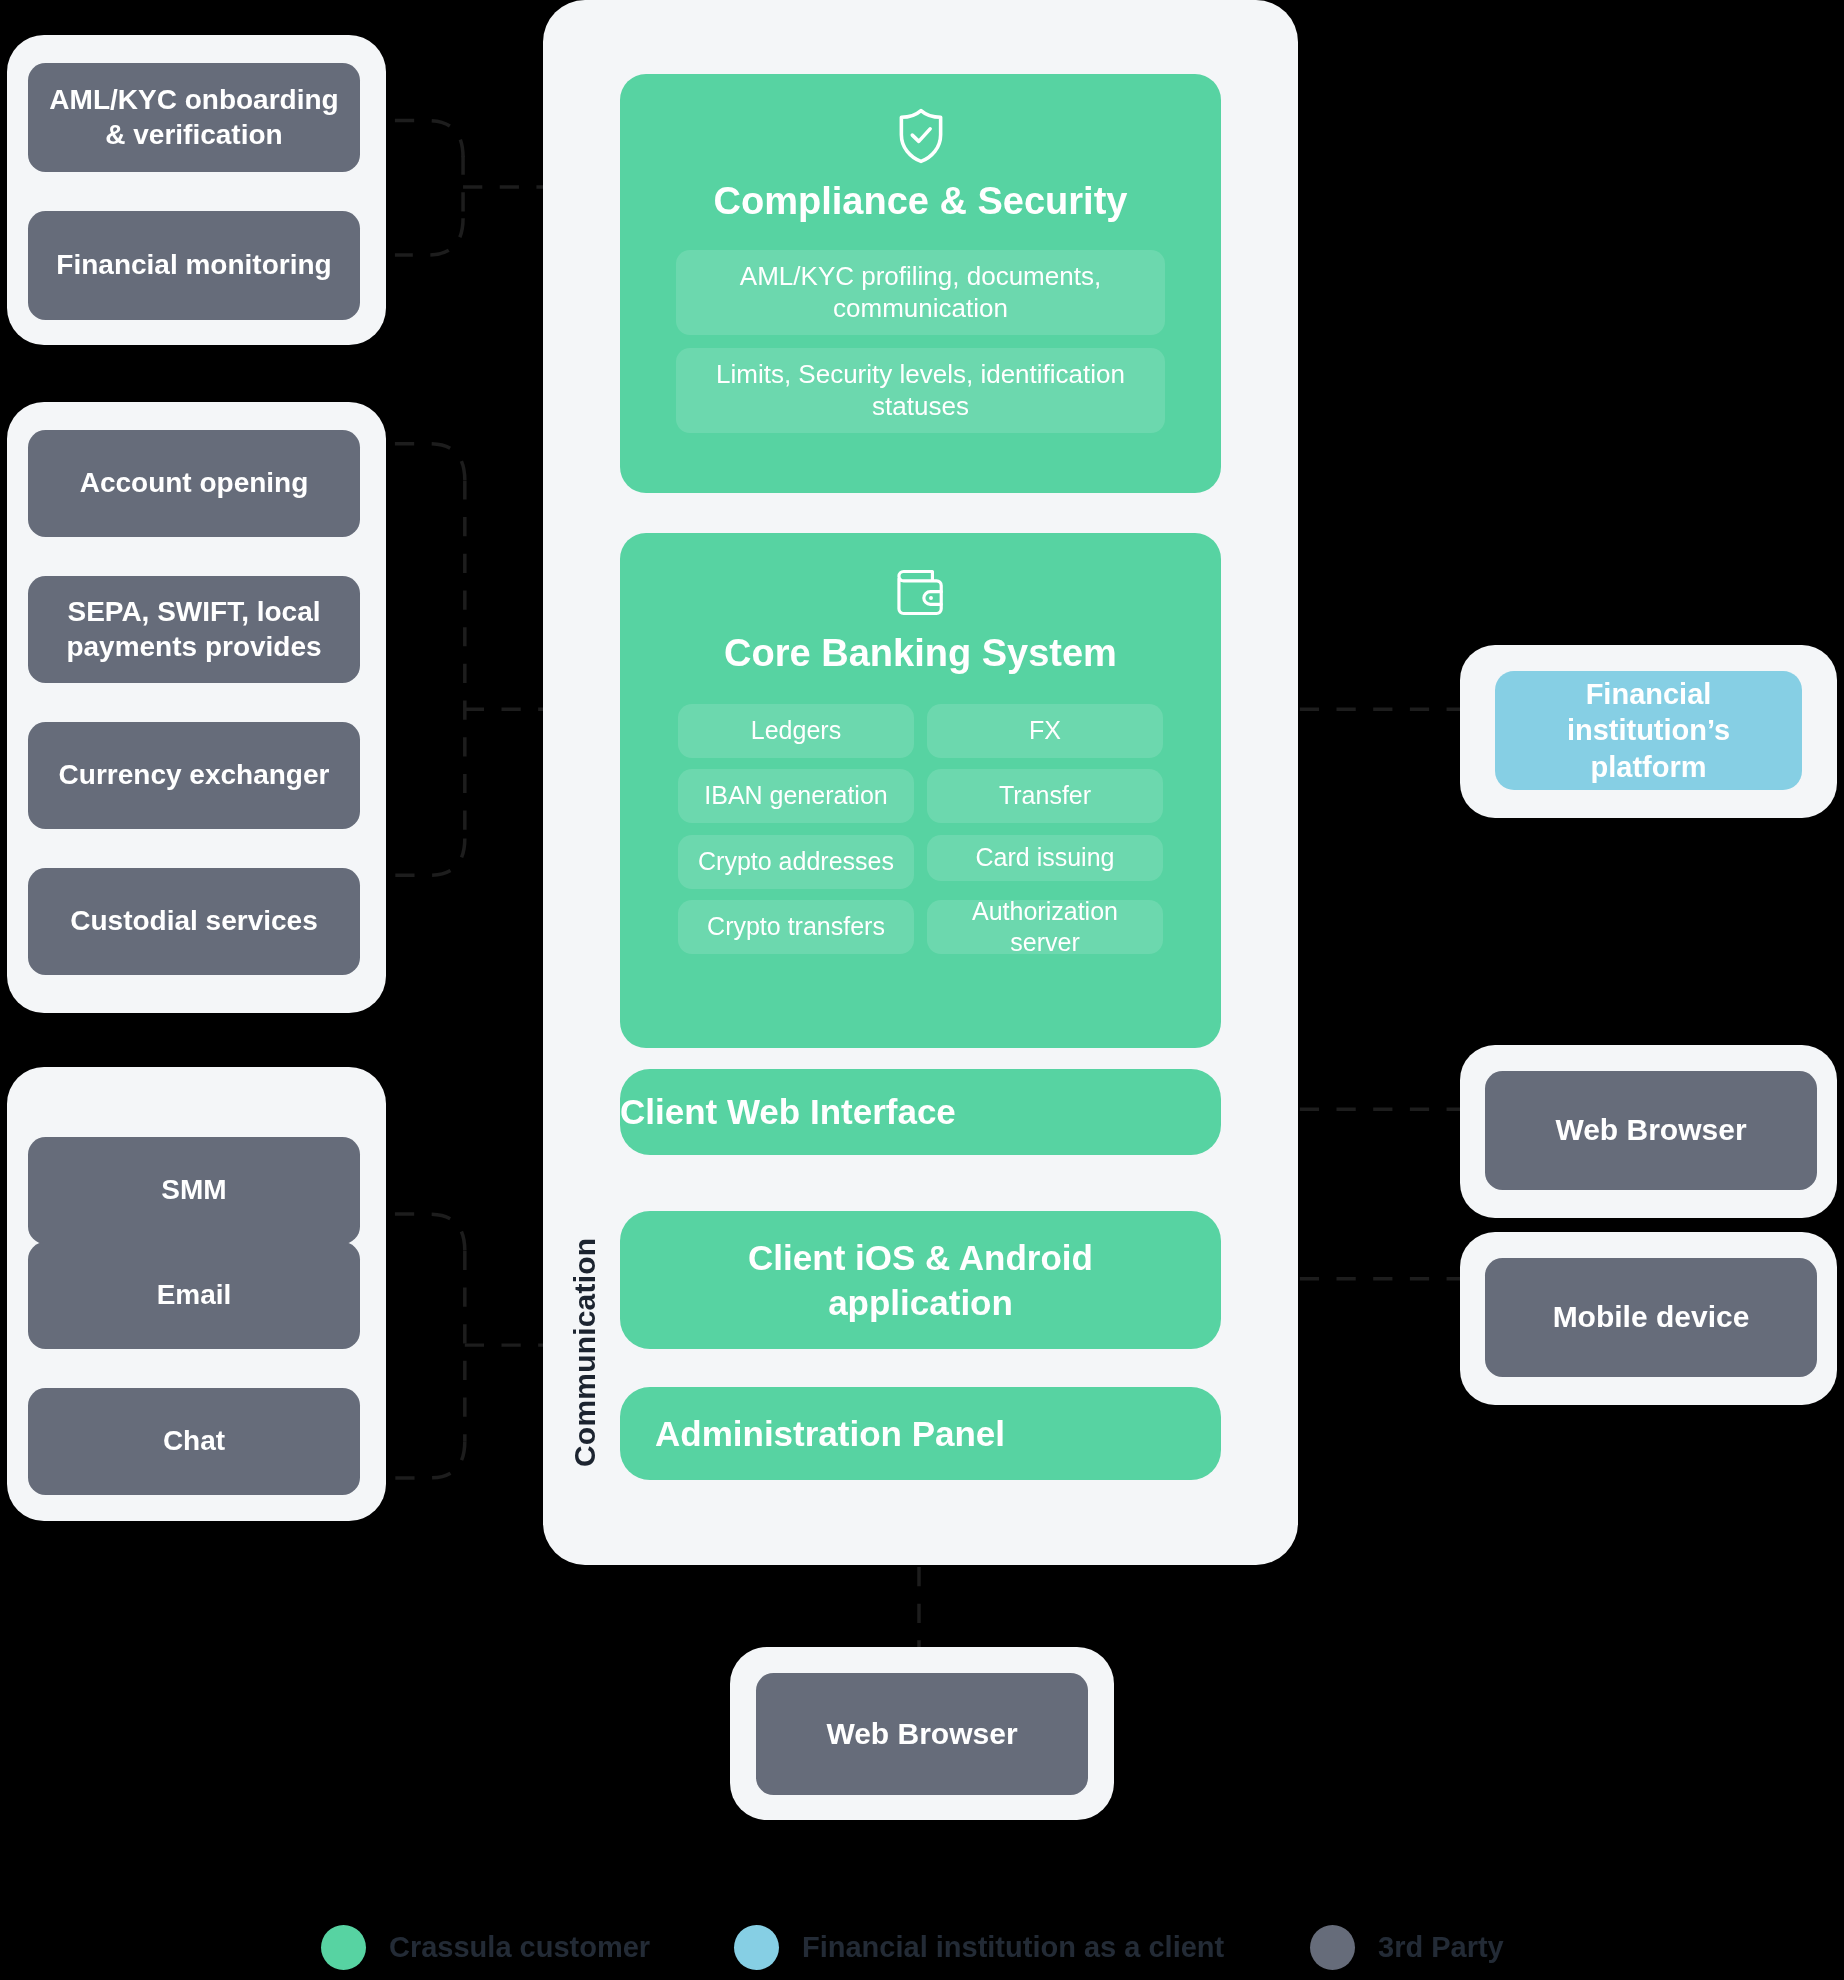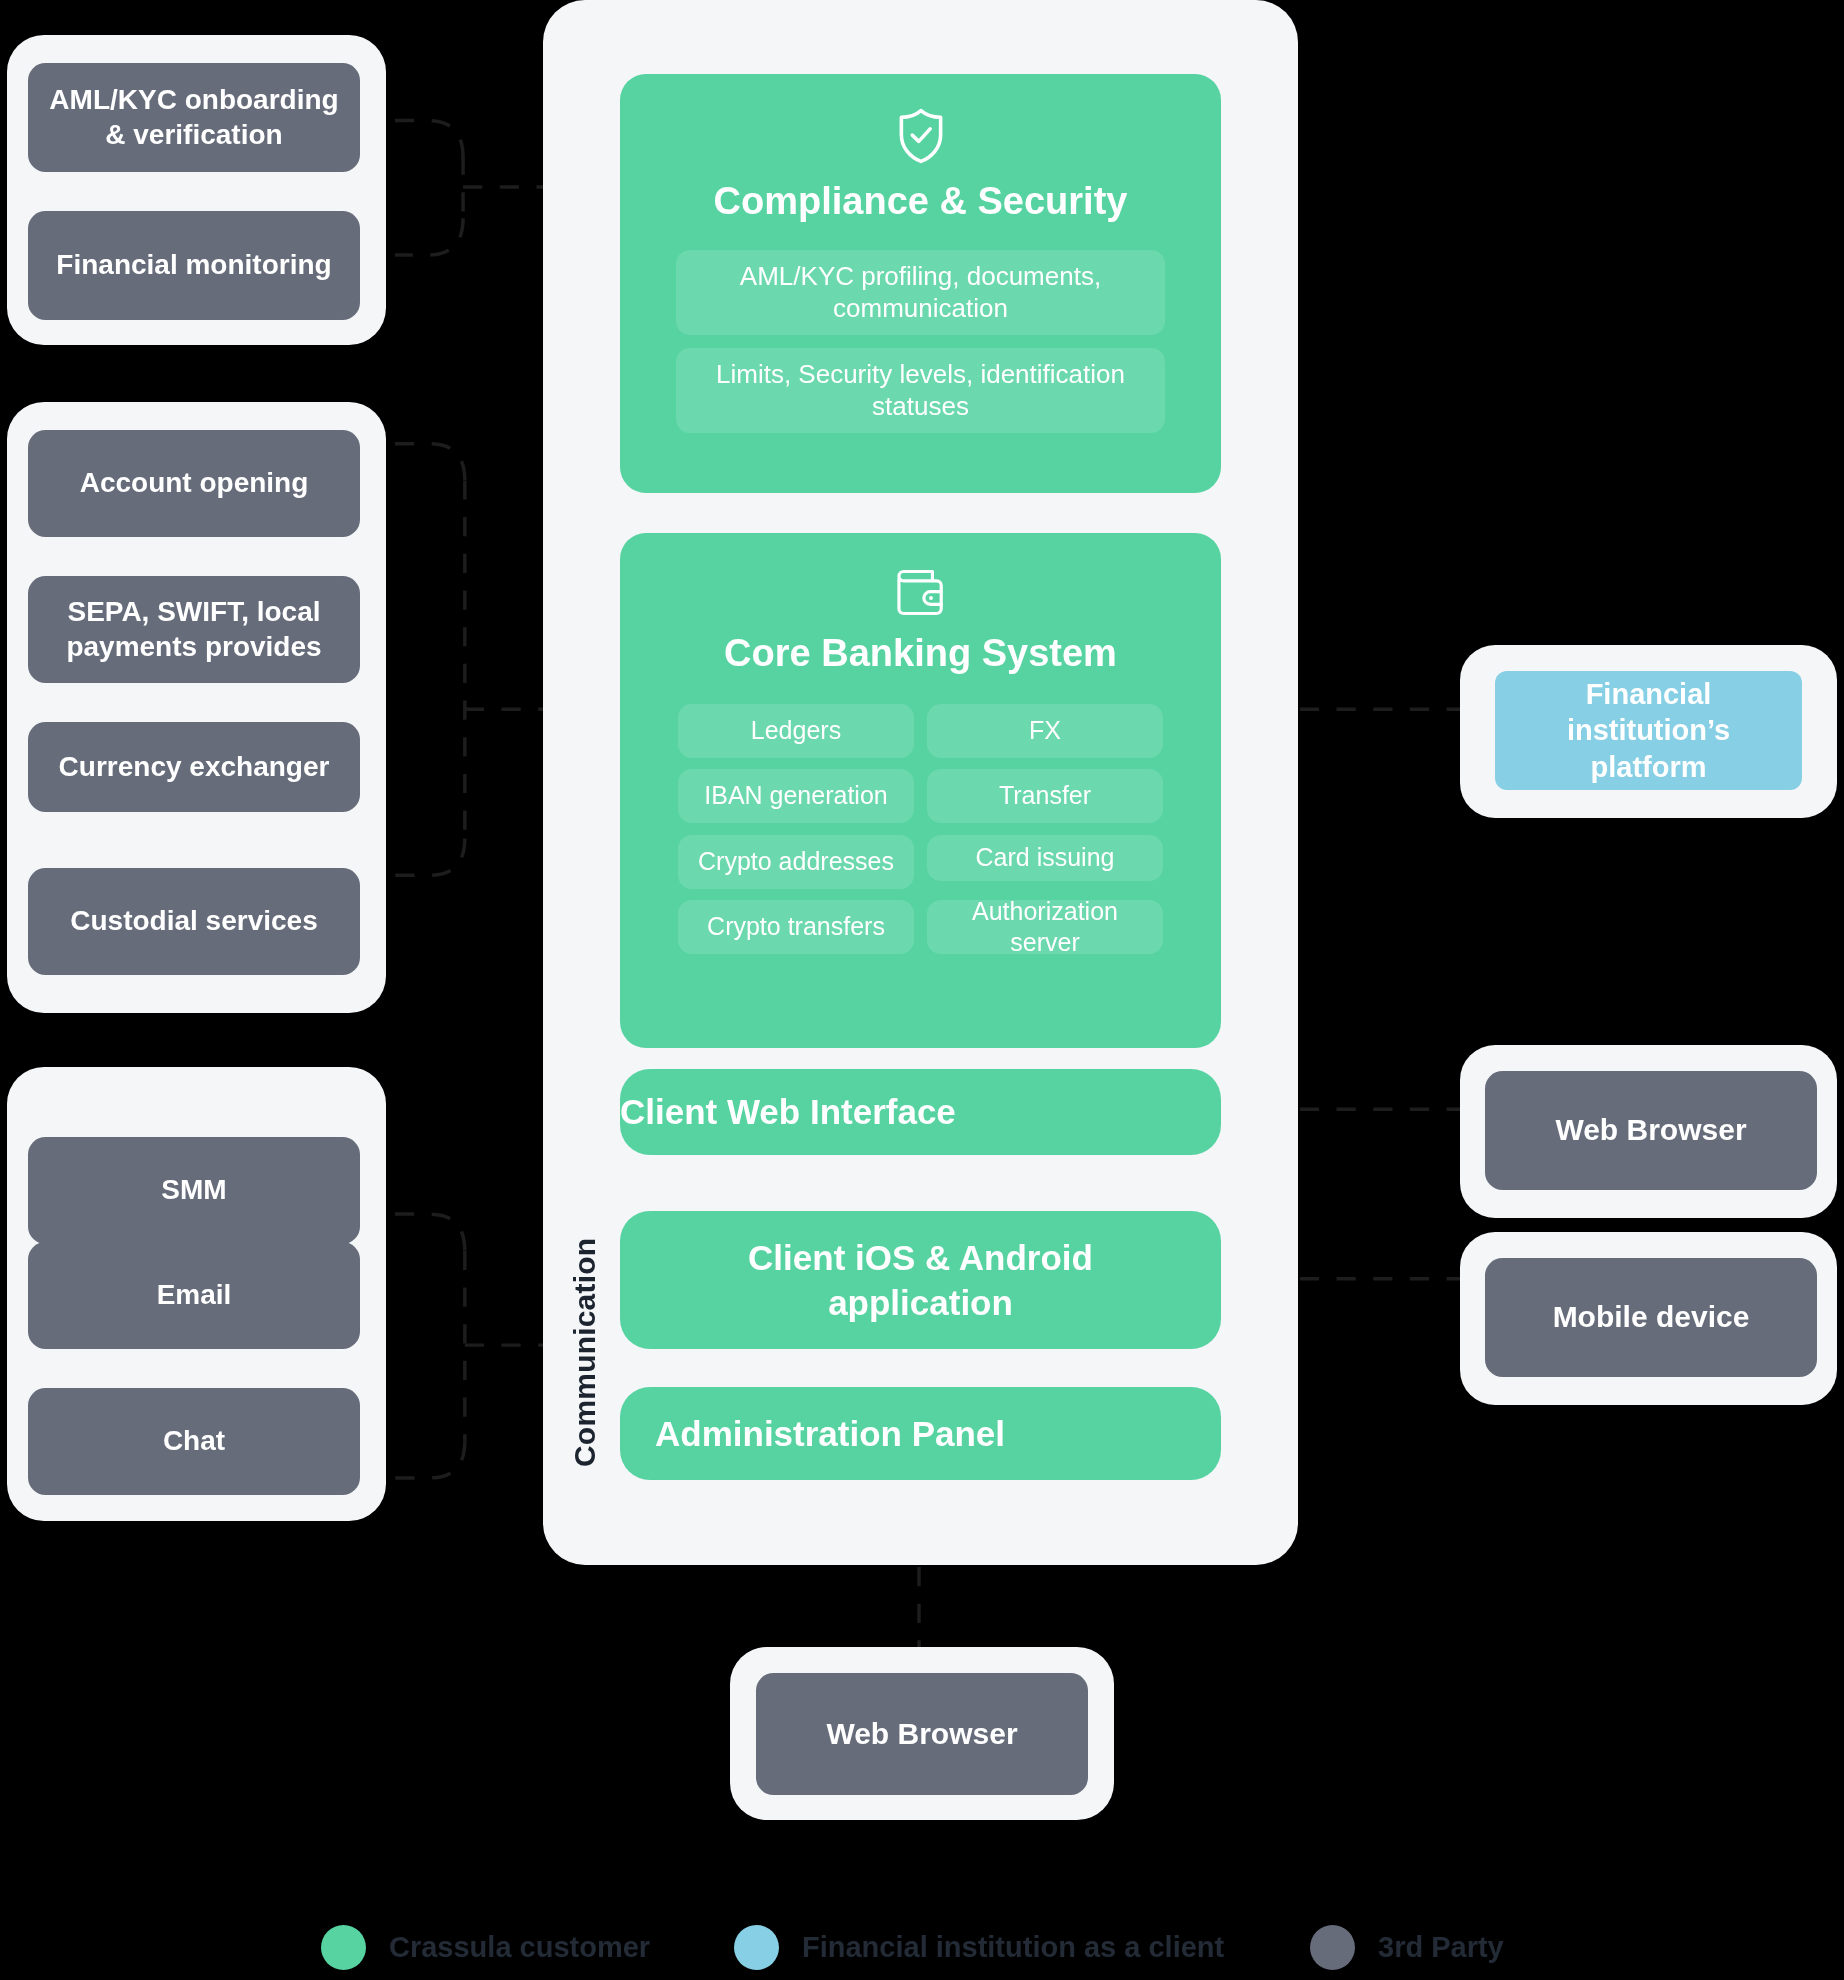--- a/index.html
+++ b/index.html
@@ -28,21 +28,21 @@
   }
   .green-title{
     color:#ffffff;font-weight:bold;text-align:center;line-height:1.18;
   }
   .sub{
     background:rgba(255,255,255,0.13);border-radius:14px;color:#ffffff;
     display:flex;align-items:center;justify-content:center;text-align:center;
     line-height:1.26;box-sizing:border-box;padding:5.2px 12.2px;
   }
   .bluechip{
-    position:absolute;background:#86cfe4;border-radius:12px;color:#fff;
+    position:absolute;background:#86cfe4;border-radius:19px;color:#fff;
     display:flex;align-items:center;justify-content:center;text-align:center;
     font-weight:bold;line-height:1.25;box-sizing:border-box;padding:5.2px 17.5px;
   }
   
   .bar{
     position:absolute;background:#57d3a2;border-radius:30px;color:#fff;
     font-weight:bold;display:flex;align-items:center;
     text-align:center;line-height:1.3;box-sizing:border-box;
   }
   .vlabel{
@@ -104,21 +104,21 @@
     <span>Financial monitoring</span>
   </div>
 
   <div class="panel" style="left:7px;top:402px;width:379px;height:611px;border-radius:37px;"></div>
   <div class="chip" style="left:28px;top:430px;width:332px;height:107px;font-size:28px;">
     <span>Account opening</span>
   </div>
   <div class="chip" style="left:28px;top:576px;width:332px;height:107px;font-size:28px;">
     <span>SEPA, SWIFT, local payments provides</span>
   </div>
-  <div class="chip" style="left:28px;top:722px;width:332px;height:90px;font-size:28px;">
+  <div class="chip" style="left:28px;top:722px;width:332px;height:107px;font-size:28px;">
     <span>Currency exchanger</span>
   </div>
   <div class="chip" style="left:28px;top:868px;width:332px;height:107px;font-size:28px;">
     <span>Custodial services</span>
   </div>
 
   <div class="panel" style="left:7px;top:1067px;width:379px;height:454px;border-radius:37px;"></div>
   <div class="chip" style="left:28px;top:1095px;width:332px;height:107px;font-size:28px;margin-top:42px;">
     <span>SMM</span>
   </div>

